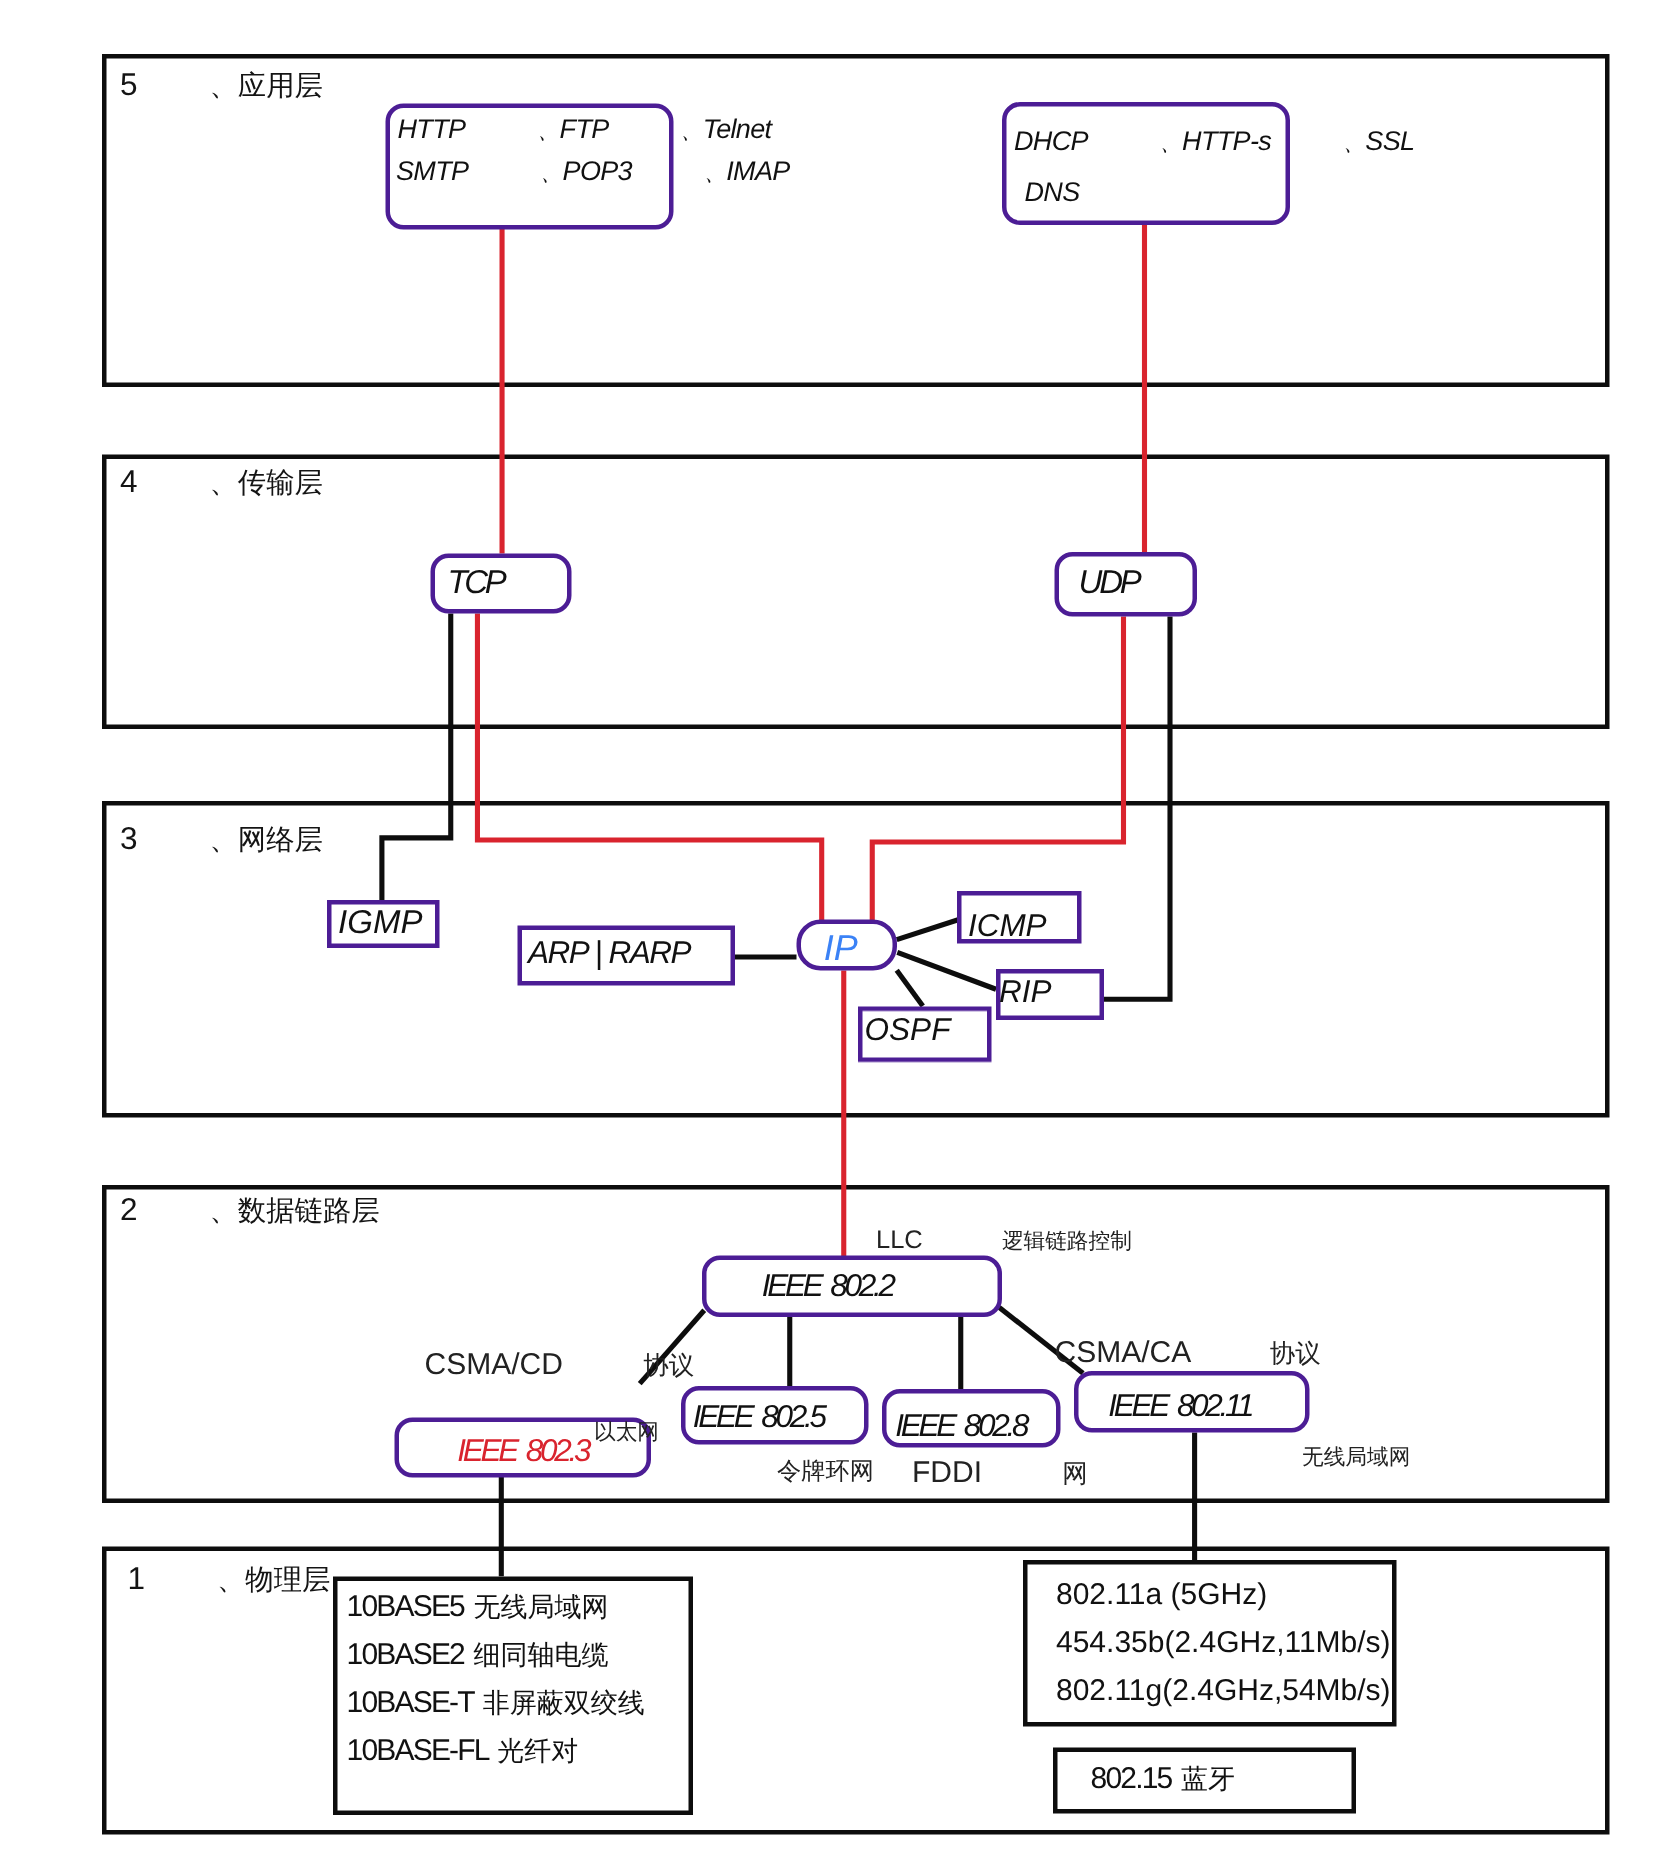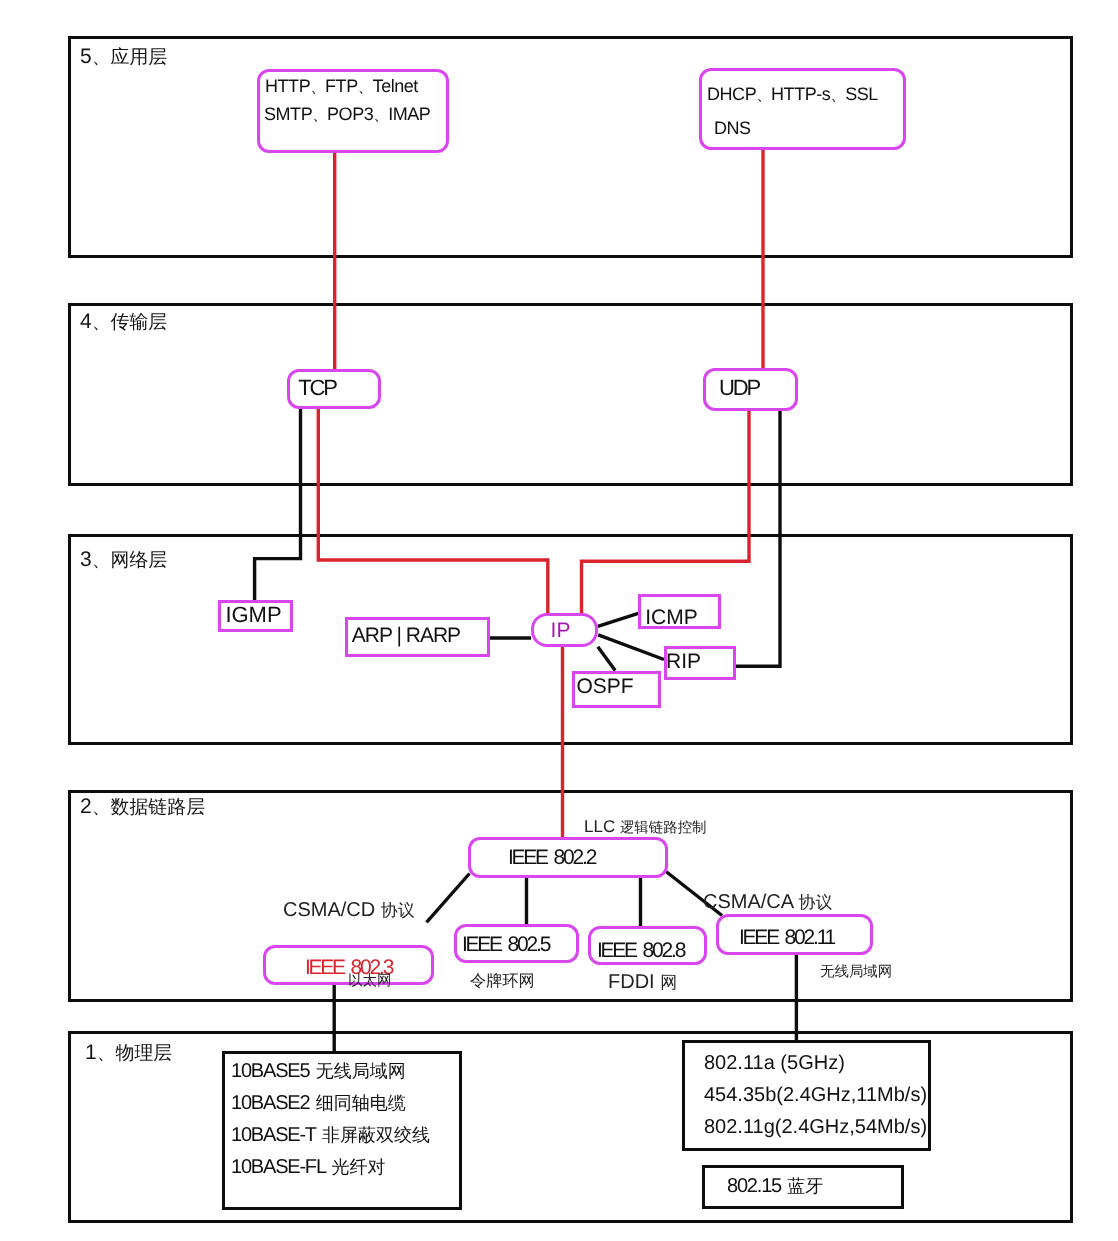--- a/index.html
+++ b/index.html
@@ -6,33 +6,33 @@
   html,body{margin:0;padding:0;background:#ffffff;}
   body{width:1118px;height:1241px;overflow:hidden;
        font-family:"Liberation Sans","DejaVu Sans",sans-serif;
        -webkit-font-smoothing:antialiased;text-rendering:geometricPrecision;}
   #canvas{position:relative;width:1118px;height:1241px;background:#fff;transform:translateZ(0);}
 
   .layer-box{position:absolute;border:3px solid #0d0d0d;box-sizing:border-box;}
   .layer-title{position:absolute;font-size:21px;color:#141414;white-space:nowrap;line-height:1;}
   .layer-title,.node .t,.annot,.txtbox .ln{transform:translateZ(0);}
 
-  .node{position:absolute;box-sizing:border-box;border:3px solid #d946ef;background:#fff;
-        color:#111;white-space:nowrap;z-index:5;}
+  .node{position:absolute;box-sizing:border-box;border:3px solid #4c1d95;background:#fff;
+        color:#111;white-space:nowrap;z-index:5;font-style:italic;}
   .node .t{position:absolute;left:0;right:0;text-align:center;white-space:nowrap;}
   .node .t.ieee{letter-spacing:-2.2px;word-spacing:3px;}
   .node .t.arp{letter-spacing:-1px;}
   .node .t.tight{letter-spacing:-2.2px;}
   .node .t.proto{letter-spacing:-0.45px;}
   .node.rounded{border-radius:12px;}
   .node.pill{border-radius:16px;}
   .annot{position:absolute;font-size:17px;color:#222;white-space:nowrap;line-height:1;z-index:6;}
   .txtbox{position:absolute;box-sizing:border-box;border:3px solid #0d0d0d;background:#fff;z-index:5;}
   .txtbox .ln{position:absolute;white-space:nowrap;font-size:20px;color:#111;line-height:1;}
-  .cjk{font-size:0.85em;}
+  .cjk{font-size:0.85em;margin-left:48px;}
   .txtbox .ln .cjk{font-size:0.9em;}
   .txtbox .ln .lat{letter-spacing:-1.2px;}
   .txtbox .ln .lat + .cjk{margin-left:2px;}
   .layer-title .cjk{font-size:0.9em;}
   svg.wires{position:absolute;left:0;top:0;width:1118px;height:1241px;overflow:visible;z-index:1;}
   .txtbox{z-index:7;}
 </style>
 </head>
 <body>
 
@@ -51,21 +51,21 @@
   <div class="layer-title" style="left:80px;top:796px;"><span class="lat">2</span><span class="cjk">、数据链路层</span></div>
 
   <div class="layer-box" style="left:68px;top:1031px;width:1005px;height:192px;"></div>
   <div class="layer-title" style="left:85px;top:1042px;"><span class="lat">1</span><span class="cjk">、物理层</span></div>
 
   <div class="node rounded" style="left:257px;top:69px;width:192px;height:84px;">
     <div class="t proto" style="top:4px;left:5px;text-align:left;font-size:18px;"><span class="lat">HTTP</span><span class="cjk">、</span><span class="lat">FTP</span><span class="cjk">、</span><span class="lat">Telnet</span></div>
     <div class="t proto" style="top:32px;left:4px;text-align:left;font-size:18px;"><span class="lat">SMTP</span><span class="cjk">、</span><span class="lat">POP3</span><span class="cjk">、</span><span class="lat">IMAP</span></div>
   </div>
 
-  <div class="node rounded" style="left:699px;top:68px;width:207px;height:82px;">
+  <div class="node rounded" style="left:668px;top:68px;width:192px;height:82px;">
     <div class="t proto" style="top:13px;left:5px;text-align:left;font-size:18px;"><span class="lat">DHCP</span><span class="cjk">、</span><span class="lat">HTTP-s</span><span class="cjk">、</span><span class="lat">SSL</span></div>
     <div class="t proto" style="top:47px;left:12px;text-align:left;font-size:18px;">DNS</div>
   </div>
 
   <div class="node rounded" style="left:287px;top:369px;width:94px;height:40px;">
     <div class="t tight" style="top:3px;left:-34px;font-size:22px;">TCP</div>
   </div>
 
   <div class="node rounded" style="left:703px;top:368px;width:95px;height:43px;">
     <div class="t tight" style="top:4px;left:-23px;font-size:22px;">UDP</div>
@@ -73,21 +73,21 @@
 
   <div class="node" style="left:218px;top:600px;width:75px;height:32px;">
     <div class="t" style="top:-1px;left:-4px;font-size:22px;">IGMP</div>
   </div>
 
   <div class="node" style="left:345px;top:617px;width:145px;height:40px;">
     <div class="t arp" style="top:4px;left:-23px;font-size:21px;">ARP | RARP</div>
   </div>
 
   <div class="node rounded pill" style="left:531px;top:613px;width:67px;height:34px;">
-    <div class="t highlight" style="top: 3px; left: -8px; font-size: 21px; color: #a21caf;">IP</div>
+    <div class="t highlight" style="top: 3px; left: -8px; font-size: 24px; color: #3b82f6;">IP</div>
   </div>
 
   <div class="node" style="left:638px;top:594px;width:83px;height:35px;">
     <div class="t" style="top:9px;left:-16px;font-size:21px;">ICMP</div>
   </div>
 
   <div class="node" style="left:664px;top:646px;width:72px;height:34px;">
     <div class="t" style="top:1px;left:-33px;font-size:21px;">RIP</div>
   </div>
 
@@ -97,21 +97,21 @@
 
   <div class="node rounded" style="left:468px;top:837px;width:200px;height:41px;">
     <div class="t ieee" style="top:6px;left:-33px;font-size:21px;">IEEE 802.2</div>
   </div>
   <div class="annot" style="left:584px;top:818px;font-size:17px;"><span class="lat">LLC </span><span class="cjk">逻辑链路控制</span></div>
 
   <div class="node rounded" style="left:263px;top:921px;width:171px;height:40px;margin-top:24px;">
     <div class="t ieee highlight" style="top: 8px; left: 0px; font-size: 21px; color: rgb(217, 36, 46);">IEEE 802.3</div>
   </div>
   <div class="annot" style="left:283px;top:900px;font-size:20px;"><span class="lat">CSMA/CD </span><span class="cjk">协议</span></div>
-  <div class="annot" style="left:348px;top:971px;font-size:17px;"><span class="cjk">以太网</span></div>
+  <div class="annot" style="left:348px;top:947px;font-size:17px;font-family:Liberation Mono, monospace;"><span class="cjk">以太网</span></div>
 
   <div class="node rounded" style="left:454px;top:924px;width:125px;height:39px;">
     <div class="t ieee" style="top:6px;left:-22px;font-size:21px;">IEEE 802.5</div>
   </div>
   <div class="annot" style="left:470px;top:971px;font-size:19px;"><span class="cjk">令牌环网</span></div>
 
   <div class="node rounded" style="left:588px;top:926px;width:119px;height:39px;">
     <div class="t ieee" style="top:10px;left:-14px;font-size:21px;">IEEE 802.8</div>
   </div>
   <div class="annot" style="left:608px;top:972px;font-size:20px;"><span class="lat">FDDI </span><span class="cjk">网</span></div>

